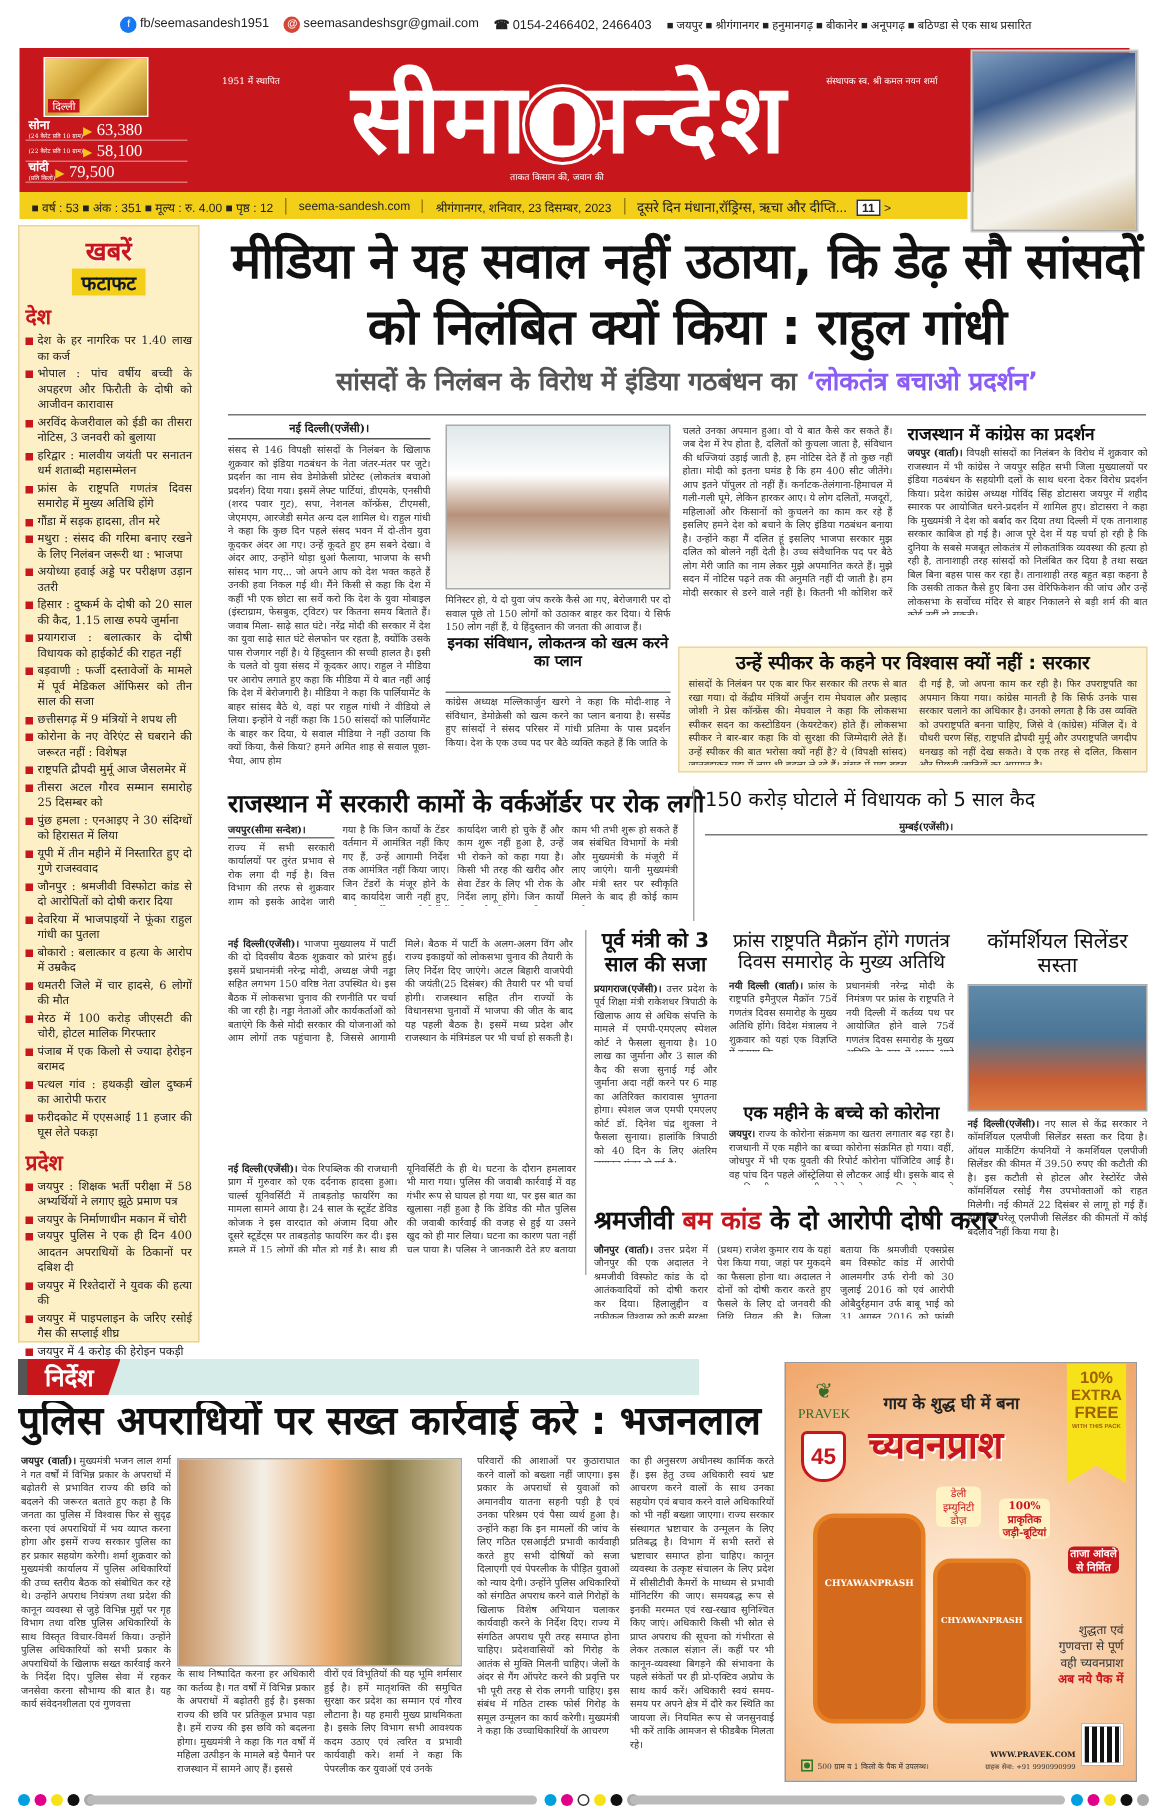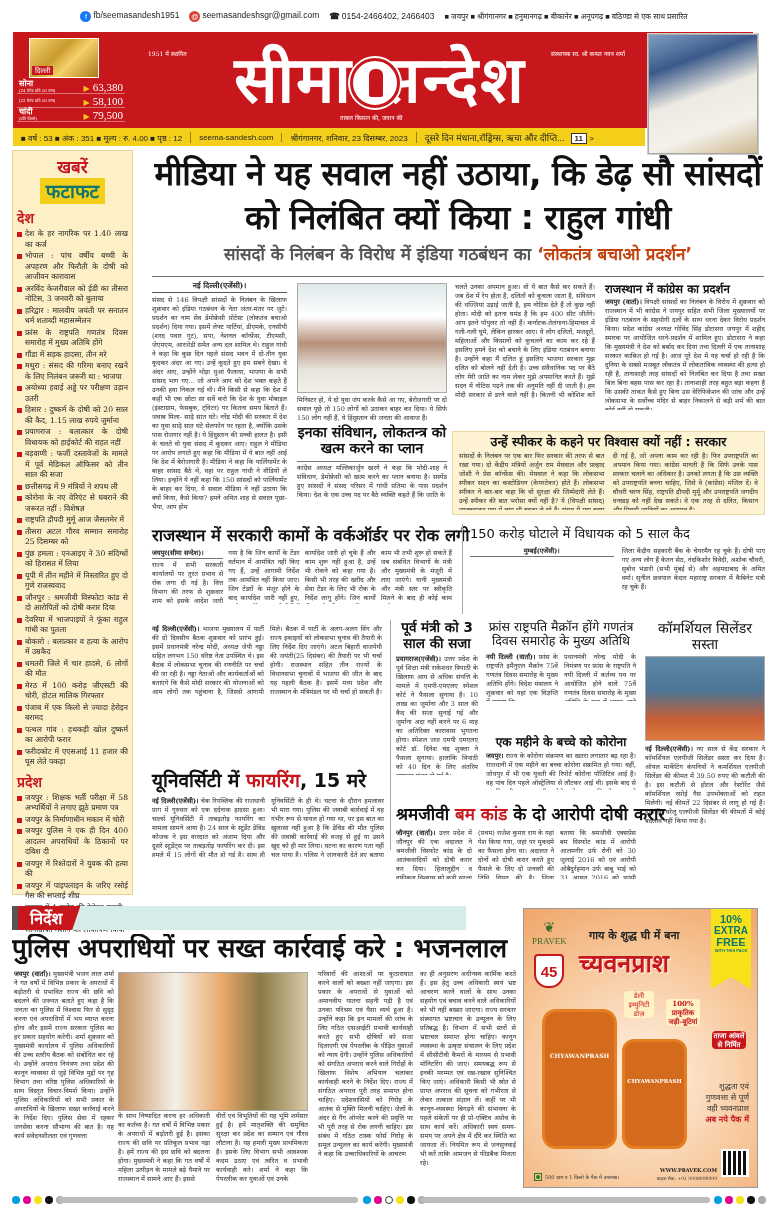--- a/index.html
+++ b/index.html
@@ -5,46 +5,46 @@
 *{box-sizing:border-box;margin:0;padding:0}
 body{width:768px;height:1211px;background:#fff;font-family:"DejaVu Serif",serif;color:#222;overflow:hidden;position:relative}
 .abs{position:absolute}
 .topbar{top:0;left:0;width:768px;height:32px;display:flex;align-items:center;justify-content:center;gap:10px;font-family:"Liberation Sans",sans-serif;font-size:8.5px;color:#222}
 .topbar .ic{display:inline-flex;width:11px;height:11px;border-radius:50%;align-items:center;justify-content:center;font-size:7px;color:#fff;margin-right:2px;vertical-align:middle}
 .mast{top:32px;left:13px;width:740px;height:96px;background:#c8161d}
 .gold{top:38px;left:17px;width:108px;height:88px}
 .goldimg{width:70px;height:40px;margin-left:12px;background:linear-gradient(135deg,#f7d774,#c99a2e 40%,#f5d26a 60%,#a97a1c);border:1px solid #fff;position:relative}
 .goldimg span{position:absolute;left:2px;bottom:2px;background:#c8161d;color:#fff;font-size:7px;padding:0 3px;font-family:"Liberation Sans",sans-serif}
 .rates{margin-top:2px;color:#fff;font-size:9px}
-.rate{display:flex;align-items:center;justify-content:space-between;border-bottom:1px solid rgba(255,255,255,.4);padding:1px 2px;height:14px}
+.rate{display:flex;align-items:center;justify-content:flex-start;border-bottom:1px solid rgba(255,255,255,.4);padding:1px 2px;height:14px}
 .rate .lbl{font-size:7px;line-height:7px}
 .rate .val{font-weight:normal;font-size:11px;font-family:"Liberation Serif",serif}
 .rate .arr{color:#f5c518;font-size:8px;margin-right:3px}
 .logo{top:40px;left:130px;width:500px;height:84px;color:#fff;text-align:center}
 .logo .title{font-size:64px;font-weight:bold;line-height:80px;letter-spacing:2px;font-family:"DejaVu Sans",sans-serif}
 .logo .est{position:absolute;left:18px;top:10px;font-size:6px}
 .logo .founder{position:absolute;right:5px;top:10px;font-size:6px}
 .logo .tag{position:absolute;left:210px;top:74px;font-size:6px}
 .emblem{position:absolute;left:220px;top:18px;width:50px;height:50px;border-radius:50%;background:#fff;border:3px solid #c8161d;box-shadow:0 0 0 2px #fff}
 .emblem::after{content:"";position:absolute;left:16px;top:8px;width:14px;height:28px;background:#c8161d;border-radius:6px 6px 2px 2px}
 .cricket{top:34px;left:648px;width:110px;height:120px;background:linear-gradient(160deg,#8aa7c4,#dfe6ee 45%,#f4f4f0 70%,#c9b48a);border:3px solid #fff;outline:1px solid #ccc}
 .yellowbar{top:128px;left:13px;width:632px;height:18px;background:#f3cf1a;display:flex;align-items:center;font-family:"Liberation Sans",sans-serif;font-size:8px;color:#222}
 .yellowbar>div{padding:0 8px;border-right:1px solid #a08000;white-space:nowrap}
 .yellowbar .pg{background:#fff;border:1px solid #333;font-weight:bold;padding:0 3px;margin-left:6px}
 .sidebar{top:150px;left:12px;width:121px;height:745px;background:#fdf0c6;border:1px solid #e8d39a;padding:4px 4px}
 .sb-head{text-align:center;margin-bottom:4px}
 .sb-head .a{color:#c8161d;font-size:17px;font-weight:bold;font-family:"DejaVu Sans",sans-serif;display:block;text-shadow:1px 1px 0 #fff}
-.sb-head .b{background:#f3cf1a;color:#0f766e;font-size:19px;font-weight:bold;display:inline-block;padding:0 6px;font-family:"DejaVu Sans",sans-serif}
+.sb-head .b{background:#f3cf1a;color:#0f172a;font-size:13px;font-weight:bold;display:inline-block;padding:0 6px;font-family:"DejaVu Sans",sans-serif}
 .sb-sec{color:#c8161d;font-size:14px;font-weight:bold;margin:4px 0 2px;font-family:"DejaVu Sans",sans-serif}
 .sb-item{font-size:7.6px;line-height:10.5px;padding-left:8px;position:relative;text-align:justify;margin-bottom:1px}
 .sb-item::before{content:"";position:absolute;left:0;top:3px;width:5px;height:5px;background:#c8161d}
 .lead{top:152px;left:152px;width:612px}
 .lead h1{font-family:"DejaVu Sans",sans-serif;font-size:33px;line-height:44px;font-weight:bold;color:#111;text-align:center;letter-spacing:-.5px}
 .lead .sub{font-family:"DejaVu Sans",sans-serif;font-size:17px;color:#555;text-align:center;margin-top:2px;font-weight:bold}
-.lead .sub b{color:#c2410c}
+.lead .sub b{color:#8b5cf6}
 .col{font-size:6.5px;line-height:9px;text-align:justify;color:#333}
 .dateline{font-weight:bold;color:#222}
 .story-head{font-family:"DejaVu Sans",sans-serif;font-weight:bold;color:#111;line-height:1.15}
 .rule{border-top:1px solid #777}
 .photo{background:linear-gradient(135deg,#e9e0d6,#c9b7a4 50%,#8d6f5c);border:1px solid #aaa}
 .box{background:#fdf3d2;border:1px solid #ead7a4}
 .red{color:#c8161d}
 .nirdesh{top:906px;left:12px;width:454px;height:24px;background:#d6ece9;display:flex;align-items:center}
 .nirdesh .tag{background:#c8161d;color:#fff;font-family:"DejaVu Sans",sans-serif;font-size:16px;font-weight:bold;height:24px;padding:0 18px 0 12px;clip-path:polygon(0 0,100% 0,88% 100%,0 100%);display:flex;align-items:center;border-left:6px solid #555}
 .nirdesh .txt{font-family:"DejaVu Sans",sans-serif;font-size:12.5px;margin-left:20px;color:#222}
@@ -159,21 +159,21 @@
 <div class="abs" style="top:276px;left:152px;width:612px">
     <div class="rule"></div>
   </div>
 
 <div class="abs col" style="top:281px;left:152px;width:135px">
   <div class="dateline" style="text-align:center;font-size:7.5px;border-bottom:1px solid #555;padding-bottom:2px;margin-bottom:3px">नई दिल्ली(एजेंसी)।</div>
   <div style="height:222px;overflow:hidden">संसद से 146 विपक्षी सांसदों के निलंबन के खिलाफ शुक्रवार को इंडिया गठबंधन के नेता जंतर-मंतर पर जुटे। प्रदर्शन का नाम सेव डेमोक्रेसी प्रोटेस्ट (लोकतंत्र बचाओ प्रदर्शन) दिया गया। इसमें लेफ्ट पार्टियां, डीएमके, एनसीपी (शरद पवार गुट), सपा, नेशनल कॉन्फ्रेंस, टीएमसी, जेएमएम, आरजेडी समेत अन्य दल शामिल थे। राहुल गांधी ने कहा कि कुछ दिन पहले संसद भवन में दो-तीन युवा कूदकर अंदर आ गए। उन्हें कूदते हुए हम सबने देखा। वे अंदर आए, उन्होंने थोड़ा धुआं फैलाया, भाजपा के सभी सांसद भाग गए... जो अपने आप को देश भक्त कहते हैं उनकी हवा निकल गई थी। मैंने किसी से कहा कि देश में कहीं भी एक छोटा सा सर्वे करो कि देश के युवा मोबाइल (इंस्टाग्राम, फेसबुक, ट्विटर) पर कितना समय बिताते हैं। जवाब मिला- साढ़े सात घंटे। नरेंद्र मोदी की सरकार में देश का युवा साढ़े सात घंटे सेलफोन पर रहता है, क्योंकि उसके पास रोजगार नहीं है। ये हिंदुस्तान की सच्ची हालत है। इसी के चलते वो युवा संसद में कूदकर आए। राहुल ने मीडिया पर आरोप लगाते हुए कहा कि मीडिया में ये बात नहीं आई कि देश में बेरोजगारी है। मीडिया ने कहा कि पार्लियामेंट के बाहर सांसद बैठे थे, वहां पर राहुल गांधी ने वीडियो ले लिया। इन्होंने ये नहीं कहा कि 150 सांसदों को पार्लियामेंट के बाहर कर दिया, ये सवाल मीडिया ने नहीं उठाया कि क्यों किया, कैसे किया? हमने अमित शाह से सवाल पूछा- भैया, आप होम</div>
 </div>
 <div class="abs photo" style="top:283px;left:297px;width:150px;height:110px;background:linear-gradient(180deg,#dfe8ea 0%,#fff 30%,#b7917a 55%,#e8e5de 80%,#f2f0ea 100%)"></div>
 <div class="abs col" style="top:396px;left:297px;width:150px">मिनिस्टर हो, ये दो युवा जंप करके कैसे आ गए, बेरोजगारी पर दो सवाल पूछे तो 150 लोगों को उठाकर बाहर कर दिया। ये सिर्फ 150 लोग नहीं हैं, ये हिंदुस्तान की जनता की आवाज हैं।</div>
-<div class="abs story-head" style="top:424px;left:297px;width:150px;font-size:14px;text-align:center">इनका संविधान, लोकतन्त्र को खत्म करने का प्लान</div>
+<div class="abs story-head" style="top:424px;left:297px;width:150px;font-size:10px;text-align:center">इनका संविधान, लोकतन्त्र को खत्म करने का प्लान</div>
 <div class="abs col" style="top:461px;left:297px;width:150px;border-top:1px solid #777;padding-top:2px">कांग्रेस अध्यक्ष मल्लिकार्जुन खरगे ने कहा कि मोदी-शाह ने संविधान, डेमोक्रेसी को खत्म करने का प्लान बनाया है। सस्पेंड हुए सांसदों ने संसद परिसर में गांधी प्रतिमा के पास प्रदर्शन किया। देश के एक उच्च पद पर बैठे व्यक्ति कहते हैं कि जाति के</div>
 <div class="abs col" style="top:283px;left:455px;width:140px;height:116px;overflow:hidden">चलते उनका अपमान हुआ। वो ये बात कैसे कर सकते हैं। जब देश में रेप होता है, दलितों को कुचला जाता है, संविधान की धज्जियां उड़ाई जाती है, हम नोटिस देते हैं तो कुछ नहीं होता। मोदी को इतना घमंड है कि हम 400 सीट जीतेंगे। आप इतने पॉपुलर तो नहीं हैं। कर्नाटक-तेलंगाना-हिमाचल में गली-गली घूमे, लेकिन हारकर आए। ये लोग दलितों, मजदूरों, महिलाओं और किसानों को कुचलने का काम कर रहे हैं इसलिए हमने देश को बचाने के लिए इंडिया गठबंधन बनाया है। उन्होंने कहा मैं दलित हूं इसलिए भाजपा सरकार मुझ दलित को बोलने नहीं देती है। उच्च संवैधानिक पद पर बैठे लोग मेरी जाति का नाम लेकर मुझे अपमानित करते हैं। मुझे सदन में नोटिस पढ़ने तक की अनुमति नहीं दी जाती है। हम मोदी सरकार से डरने वाले नहीं है। कितनी भी कोशिश करें हमें मिट्टी में दबाने की, हम दबेंगे नहीं क्योंकि हम बीज हैं, बार-बार उगने की आदत है हमको।</div>
 
 <div class="abs" style="top:283px;left:605px;width:160px">
   <div class="story-head" style="font-size:11.5px">राजस्थान में कांग्रेस का प्रदर्शन</div>
   <div class="col" style="margin-top:2px;height:112px;overflow:hidden"><span class="dateline">जयपुर (वार्ता)।</span> <span>विपक्षी सांसदों का निलंबन के विरोध में शुक्रवार को राजस्थान में भी कांग्रेस ने जयपुर सहित सभी जिला मुख्यालयों पर इंडिया गठबंधन के सहयोगी दलों के साथ धरना देकर विरोध प्रदर्शन किया। प्रदेश कांग्रेस अध्यक्ष गोविंद सिंह डोटासरा जयपुर में शहीद स्मारक पर आयोजित धरने-प्रदर्शन में शामिल हुए। डोटासरा ने कहा कि मुख्यमंत्री ने देश को बर्बाद कर दिया तथा दिल्ली में एक तानाशाह सरकार काबिज हो गई है। आज पूरे देश में यह चर्चा हो रही है कि दुनिया के सबसे मजबूत लोकतंत्र में लोकतांत्रिक व्यवस्था की हत्या हो रही है, तानाशाही तरह सांसदों को निलंबित कर दिया है तथा सख्त बिल बिना बहस पास कर रहा है। तानाशाही तरह बहुत बड़ा कहना है कि उसकी ताकत कैसे हुए बिना उस वेरिफिकेशन की जांच और उन्हें लोकसभा के सर्वोच्च मंदिर से बाहर निकालने से बड़ी शर्म की बात कोई नहीं हो सकती।</span></div>
 </div>
 
 <div class="abs box" style="top:431px;left:452px;width:313px;height:84px;padding:3px 6px">
   <div class="story-head" style="font-size:12.5px;text-align:center">उन्हें स्पीकर के कहने पर विश्वास क्यों नहीं : सरकार</div>
@@ -195,21 +195,20 @@
     <div class="col" style="flex:1;height:55px;overflow:hidden">काम भी तभी शुरू हो सकते हैं जब संबंधित विभागों के मंत्री और मुख्यमंत्री के मंजूरी में लाए जाएंगे। यानी मुख्यमंत्री और मंत्री स्तर पर स्वीकृति मिलने के बाद ही कोई काम आगे बढ़ाया जाएगा।</div>
   </div>
 </div>
 <div class="abs" style="top:524px;left:462px;width:1px;height:90px;background:#aaa"></div>
 <div class="abs" style="top:527px;left:470px;width:295px">
   <div class="story-head" style="font-size:13px;font-weight:normal;white-space:nowrap">150 करोड़ घोटाले में विधायक को 5 साल कैद</div>
   <div style="display:flex;gap:8px;margin-top:5px">
     <div class="col" style="flex:1">
         <div class="dateline" style="text-align:center;border-bottom:1px solid #777;margin-bottom:2px">मुम्बई(एजेंसी)।</div>
       </div>
-    <div class="col" style="flex:1;height:58px;overflow:hidden">जिला केंद्रीय सहकारी बैंक के चेयरमैन रह चुके हैं। दोषी पाए गए अन्य लोग हैं केतन सेठ, नंदकिशोर त्रिवेदी, अशोक चौधरी, सुबोध भंडारी (सभी मुंबई से) और अहमदाबाद के अमित वर्मा। सुनील छत्रपाल केदार महाराष्ट्र सरकार में कैबिनेट मंत्री रह चुके हैं।</div>
   </div>
 </div>
 
 <div class="abs" style="top:620px;left:152px;width:230px">
   <div style="display:flex;gap:6px;margin-top:5px">
     <div class="col" style="flex:1;height:72px;overflow:hidden"><span class="dateline">नई दिल्ली(एजेंसी)।</span> <span>भाजपा मुख्यालय में पार्टी की दो दिवसीय बैठक शुक्रवार को प्रारंभ हुई। इसमें प्रधानमंत्री नरेन्द्र मोदी, अध्यक्ष जेपी नड्डा सहित लगभग 150 वरिष्ठ नेता उपस्थित थे। इस बैठक में लोकसभा चुनाव की रणनीति पर चर्चा की जा रही है। नड्डा नेताओं और कार्यकर्ताओं को बताएंगे कि कैसे मोदी सरकार की योजनाओं को आम लोगों तक पहुंचाना है, जिससे आगामी चुनाव में पार्टी की ऐतिहासिक जीत</span></div>
     <div class="col" style="flex:1;height:72px;overflow:hidden">मिले। बैठक में पार्टी के अलग-अलग विंग और राज्य इकाइयों को लोकसभा चुनाव की तैयारी के लिए निर्देश दिए जाएंगे। अटल बिहारी वाजपेयी की जयंती(25 दिसंबर) की तैयारी पर भी चर्चा होगी। राजस्थान सहित तीन राज्यों के विधानसभा चुनावों में भाजपा की जीत के बाद यह पहली बैठक है। इसमें मध्य प्रदेश और राजस्थान के मंत्रिमंडल पर भी चर्चा हो सकती है। दोनों राज्यों में कैबिनेट तय करने के लिए अभी चर्चा का दौर जारी है।</div>
   </div>
 </div>
 <div class="abs" style="top:620px;left:390px;width:1px;height:230px;background:#aaa"></div>
@@ -228,21 +227,20 @@
   <div class="story-head" style="font-size:12px;text-align:center">एक महीने के बच्चे को कोरोना</div>
   <div class="col" style="margin-top:2px;height:38px;overflow:hidden"><span class="dateline">जयपुर।</span> <span>राज्य के कोरोना संक्रमण का खतरा लगातार बढ़ रहा है। राजधानी में एक महीने का बच्चा कोरोना संक्रमित हो गया। वहीं, जोधपुर में भी एक युवती की रिपोर्ट कोरोना पॉजिटिव आई है। वह पांच दिन पहले ऑस्ट्रेलिया से लौटकर आई थी। इसके बाद से उसकी तबीयत खराब थी। कोरोना के लक्षण दिखने पर उसने जांच कराई तो पुष्टि हुई।</span></div>
 </div>
 <div class="abs" style="top:620px;left:645px;width:120px">
   <div class="story-head" style="font-size:14px;text-align:center;font-weight:normal">कॉमर्शियल सिलेंडर सस्ता</div>
   <div class="photo" style="height:85px;margin-top:4px;background:linear-gradient(180deg,#5f8aa8,#4a7596 40%,#c75e35 75%,#e07a3e)"></div>
   <div class="col" style="margin-top:4px;height:105px;overflow:hidden"><span class="dateline">नई दिल्ली(एजेंसी)।</span> <span>नए साल से केंद्र सरकार ने कॉमर्शियल एलपीजी सिलेंडर सस्ता कर दिया है। ऑयल मार्केटिंग कंपनियों ने कमर्शियल एलपीजी सिलेंडर की कीमत में 39.50 रुपए की कटौती की है। इस कटौती से होटल और रेस्टोरेंट जैसे कॉमर्शियल रसोई गैस उपभोक्ताओं को राहत मिलेगी। नई कीमतें 22 दिसंबर से लागू हो गई हैं। हालांकि घरेलू एलपीजी सिलेंडर की कीमतों में कोई बदलाव नहीं किया गया है।</span></div>
 </div>
 
 <div class="abs" style="top:770px;left:152px;width:232px">
-  <div class="story-head" style="font-size:19px;white-space:nowrap"><span>यूनिवर्सिटी में </span><span class="red">फायरिंग</span><span>, 15 मरे</span></div>
   <div style="display:flex;gap:6px;margin-top:5px">
     <div class="col" style="flex:1;height:60px;overflow:hidden"><span class="dateline">नई दिल्ली(एजेंसी)।</span> <span>चेक रिपब्लिक की राजधानी प्राग में गुरुवार को एक दर्दनाक हादसा हुआ। चार्ल्स यूनिवर्सिटी में ताबड़तोड़ फायरिंग का मामला सामने आया है। 24 साल के स्टूडेंट डेविड कोजक ने इस वारदात को अंजाम दिया और दूसरे स्टूडेंट्स पर ताबड़तोड़ फायरिंग कर दी। इस हमले में 15 लोगों की मौत हो गई है। साथ ही करीब 20-24 लोग इस हमले में घायल हो गए हैं। घायलों को अस्पताल में भर्ती कराया गया है। मरने वाले और घायल हुए सभी लोग</span></div>
     <div class="col" style="flex:1;height:60px;overflow:hidden">यूनिवर्सिटी के ही थे। घटना के दौरान हमलावर भी मारा गया। पुलिस की जवाबी कार्रवाई में वह गंभीर रूप से घायल हो गया था, पर इस बात का खुलासा नहीं हुआ है कि डेविड की मौत पुलिस की जवाबी कार्रवाई की वजह से हुई या उसने खुद को ही मार लिया। घटना का कारण पता नहीं चल पाया है। पुलिस ने जानकारी देते हुए बताया कि डेविड ने एक दिन पहले अपने पिता की भी गोली मारकर हत्या कर दी थी।</div>
   </div>
 </div>
 <div class="abs" style="top:805px;left:396px;width:240px">
   <div class="story-head" style="font-size:17px;white-space:nowrap"><span>श्रमजीवी </span><span class="red">बम कांड</span><span> के दो आरोपी दोषी करार</span></div>
   <div style="display:flex;gap:6px;margin-top:4px">
     <div class="col" style="flex:1;height:50px;overflow:hidden"><span class="dateline">जौनपुर (वार्ता)।</span> <span>उत्तर प्रदेश में जौनपुर की एक अदालत ने श्रमजीवी विस्फोट कांड के दो आतंकवादियों को दोषी करार कर दिया। हिलालुद्दीन व नफीकुल विश्वास को कड़ी सुरक्षा के बीच अपर जिला एवं सत्र न्यायाधीश</span></div>
     <div class="col" style="flex:1;height:50px;overflow:hidden">(प्रथम) राजेश कुमार राय के यहां पेश किया गया, जहां पर मुकदमे का फैसला होना था। अदालत ने दोनों को दोषी करार करते हुए फैसले के लिए दो जनवरी की तिथि नियत की है। जिला शासकीय अधिवक्ता फौजदारी सतीश कुमार पांडेय ने</div>
@@ -258,21 +256,21 @@
 <div class="abs photo" style="top:972px;left:118px;width:190px;height:139px;background:linear-gradient(90deg,#c89464 0%,#f4efe6 30%,#e9a86a 55%,#8a7a46 75%,#d8c9a6 100%)"></div>
 <div class="abs col" style="top:1112px;left:118px;width:92px;height:75px;overflow:hidden">के साथ निष्पादित करना हर अधिकारी का कर्तव्य है। गत वर्षों में विभिन्न प्रकार के अपराधों में बढ़ोतरी हुई है। इसका राज्य की छवि पर प्रतिकूल प्रभाव पड़ा है। हमें राज्य की इस छवि को बदलना होगा। मुख्यमंत्री ने कहा कि गत वर्षों में महिला उत्पीड़न के मामले बड़े पैमाने पर राजस्थान में सामने आए हैं। इससे</div>
 <div class="abs col" style="top:1112px;left:216px;width:92px;height:75px;overflow:hidden">वीरों एवं विभूतियों की यह भूमि शर्मसार हुई है। हमें मातृशक्ति की समुचित सुरक्षा कर प्रदेश का सम्मान एवं गौरव लौटाना है। यह हमारी मुख्य प्राथमिकता है। इसके लिए विभाग सभी आवश्यक कदम उठाए एवं त्वरित व प्रभावी कार्यवाही करे। शर्मा ने कहा कि पेपरलीक कर युवाओं एवं उनके</div>
 <div class="abs col" style="top:970px;left:318px;width:95px;height:216px;overflow:hidden">परिवारों की आशाओं पर कुठाराघात करने वालों को बख्शा नहीं जाएगा। इस प्रकार के अपराधों से युवाओं को अमानवीय यातना सहनी पड़ी है एवं उनका परिश्रम एवं पैसा व्यर्थ हुआ है। उन्होंने कहा कि इन मामलों की जांच के लिए गठित एसआईटी प्रभावी कार्यवाही करते हुए सभी दोषियों को सजा दिलाएगी एवं पेपरलीक के पीड़ित युवाओं को न्याय देगी। उन्होंने पुलिस अधिकारियों को संगठित अपराध करने वाले गिरोहों के खिलाफ विशेष अभियान चलाकर कार्यवाही करने के निर्देश दिए। राज्य में संगठित अपराध पूरी तरह समाप्त होना चाहिए। प्रदेशवासियों को गिरोह के आतंक से मुक्ति मिलनी चाहिए। जेलों के अंदर से गैंग ऑपरेट करने की प्रवृत्ति पर भी पूरी तरह से रोक लगनी चाहिए। इस संबंध में गठित टास्क फोर्स गिरोह के समूल उन्मूलन का कार्य करेगी। मुख्यमंत्री ने कहा कि उच्चाधिकारियों के आचरण</div>
 <div class="abs col" style="top:970px;left:420px;width:96px;height:216px;overflow:hidden">का ही अनुसरण अधीनस्थ कार्मिक करते हैं। इस हेतु उच्च अधिकारी स्वयं भ्रष्ट आचरण करने वालों के साथ उनका सहयोग एवं बचाव करने वाले अधिकारियों को भी नहीं बख्शा जाएगा। राज्य सरकार संस्थागत भ्रष्टाचार के उन्मूलन के लिए प्रतिबद्ध है। विभाग में सभी स्तरों से भ्रष्टाचार समाप्त होना चाहिए। कानून व्यवस्था के उत्कृष्ट संचालन के लिए प्रदेश में सीसीटीवी कैमरों के माध्यम से प्रभावी मॉनिटरिंग की जाए। समयबद्ध रूप से इनकी मरम्मत एवं रख-रखाव सुनिश्चित किए जाएं। अधिकारी किसी भी स्रोत से प्राप्त अपराध की सूचना को गंभीरता से लेकर तत्काल संज्ञान लें। कहीं पर भी कानून-व्यवस्था बिगड़ने की संभावना के पहले संकेतों पर ही प्रो-एक्टिव अप्रोच के साथ कार्य करें। अधिकारी स्वयं समय-समय पर अपने क्षेत्र में दौरे कर स्थिति का जायजा लें। नियमित रूप से जनसुनवाई भी करें ताकि आमजन से फीडबैक मिलता रहे।</div>
 
 <div class="abs ad">
   <div style="position:absolute;left:8px;top:10px;color:#3a6a2a;font-size:9px;font-family:'Liberation Serif',serif;text-align:center"><div style="font-size:14px">❦</div><span>PRAVEK</span></div>
   <div style="position:absolute;left:65px;top:18px;font-size:11px;color:#222;font-weight:bold">गाय के शुद्ध घी में बना</div>
   <div style="position:absolute;left:55px;top:36px;font-size:25px;color:#c8161d;font-weight:bold;font-family:'DejaVu Sans',sans-serif;text-shadow:1px 1px 0 #fff">च्यवनप्राश</div>
-  <div style="position:absolute;right:6px;top:0;width:40px;height:80px;background:#f7e21a;clip-path:polygon(0 0,100% 0,100% 100%,50% 85%,0 100%);text-align:center;color:#0f766e;font-family:'Liberation Sans',sans-serif;font-weight:bold;padding-top:4px">
+  <div style="position:absolute;right:6px;top:0;width:40px;height:80px;background:#f7e21a;clip-path:polygon(0 0,100% 0,100% 100%,50% 85%,0 100%);text-align:center;color:#a16207;font-family:'Liberation Sans',sans-serif;font-weight:bold;padding-top:4px">
     <div style="font-size:11px">10%</div>
     <div style="font-size:10px">EXTRA</div>
     <div style="font-size:11px">FREE</div>
     <div style="font-size:4px">WITH THIS PACK</div>
   </div>
   <div style="position:absolute;left:10px;top:45px;width:30px;height:34px;background:#fff;border:2px solid #c8161d;border-radius:4px 4px 14px 14px;text-align:center;color:#c8161d;font-weight:bold;font-size:15px;padding-top:7px;font-family:'Liberation Sans',sans-serif"><span>45</span></div>
   <div style="position:absolute;left:100px;top:82px;color:#c8161d;font-size:7px;font-weight:normal;text-align:center;width:30px;background:#fff2c4;border-radius:4px">डेली इम्युनिटी डोज़</div>
   <div style="position:absolute;left:142px;top:90px;color:#c8161d;font-size:7px;font-weight:bold;text-align:center;width:34px;background:#fff2c4;border-radius:4px">100% प्राकृतिक जड़ी-बूटियां</div>
   <div style="position:absolute;left:188px;top:122px;color:#fff;font-size:7px;font-weight:bold;text-align:center;width:34px;background:#c8161d;border-radius:4px">ताजा आंवले से निर्मित</div>
   <div style="position:absolute;left:18px;top:100px;width:75px;height:140px;background:#d46b1c;border-radius:14px;border:3px solid #e67e22">

